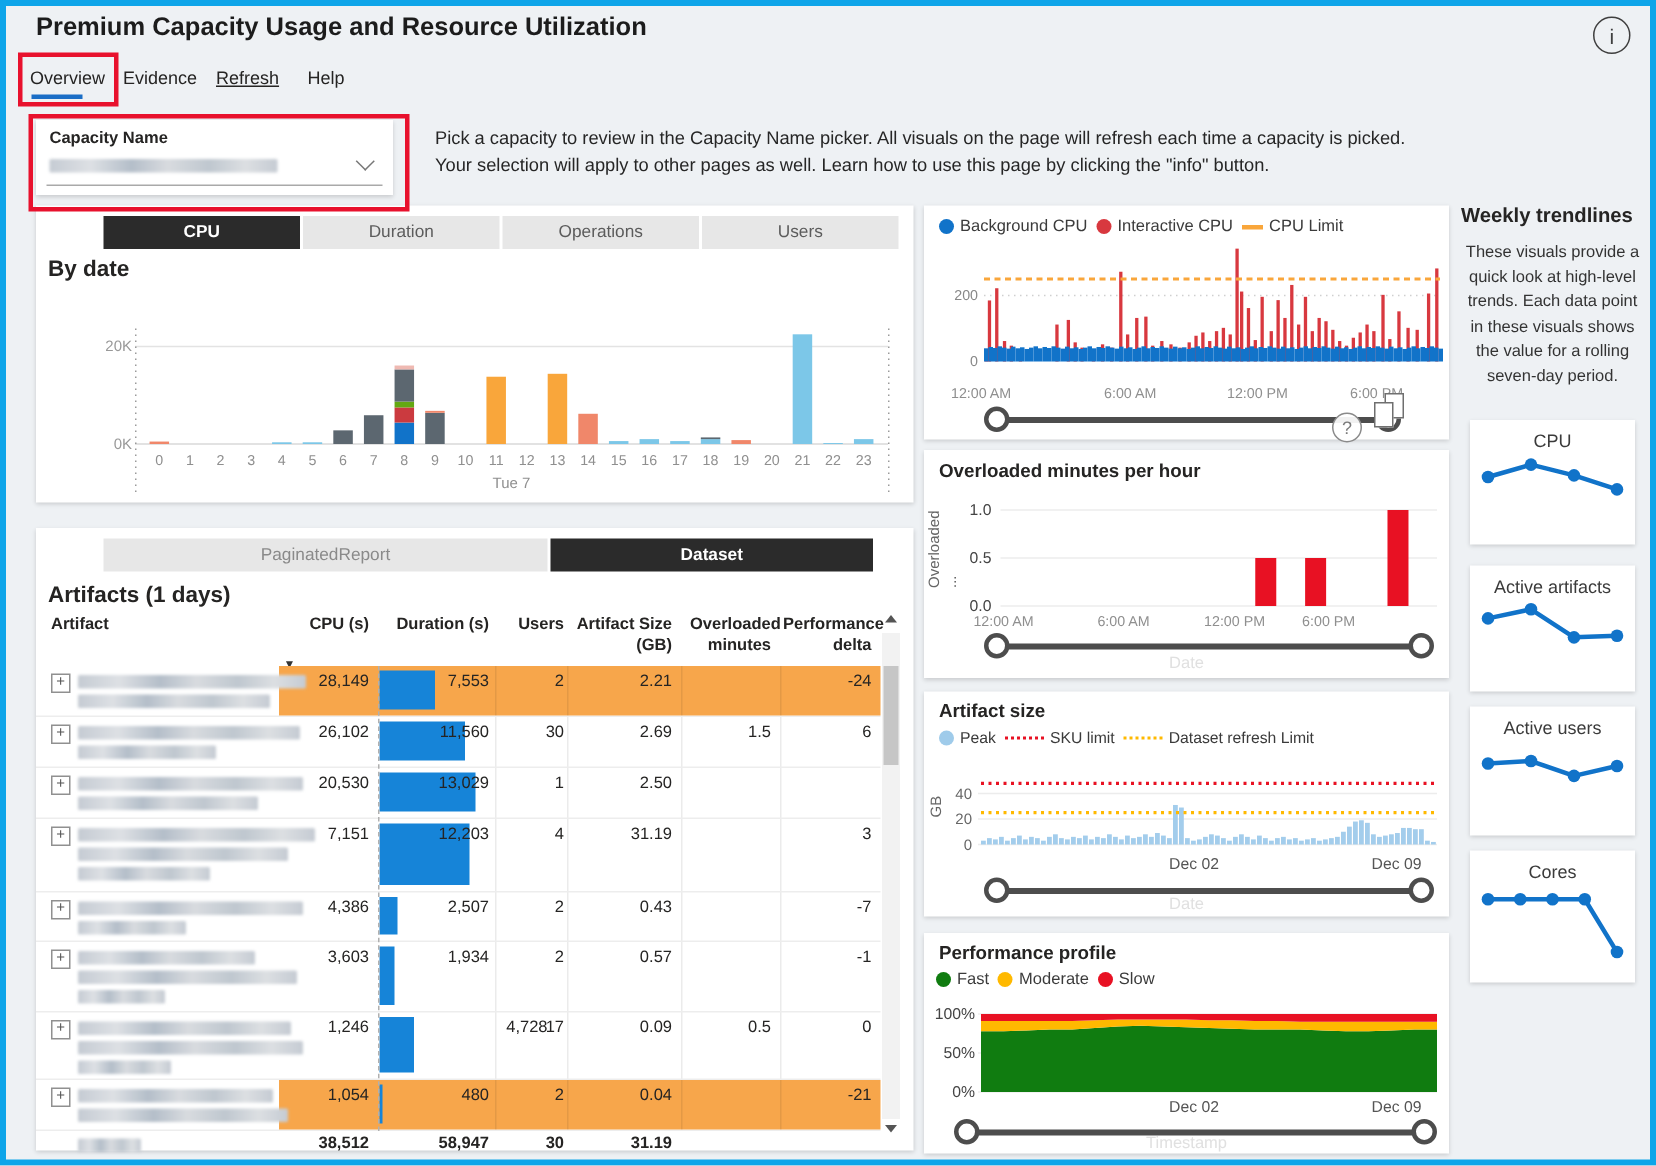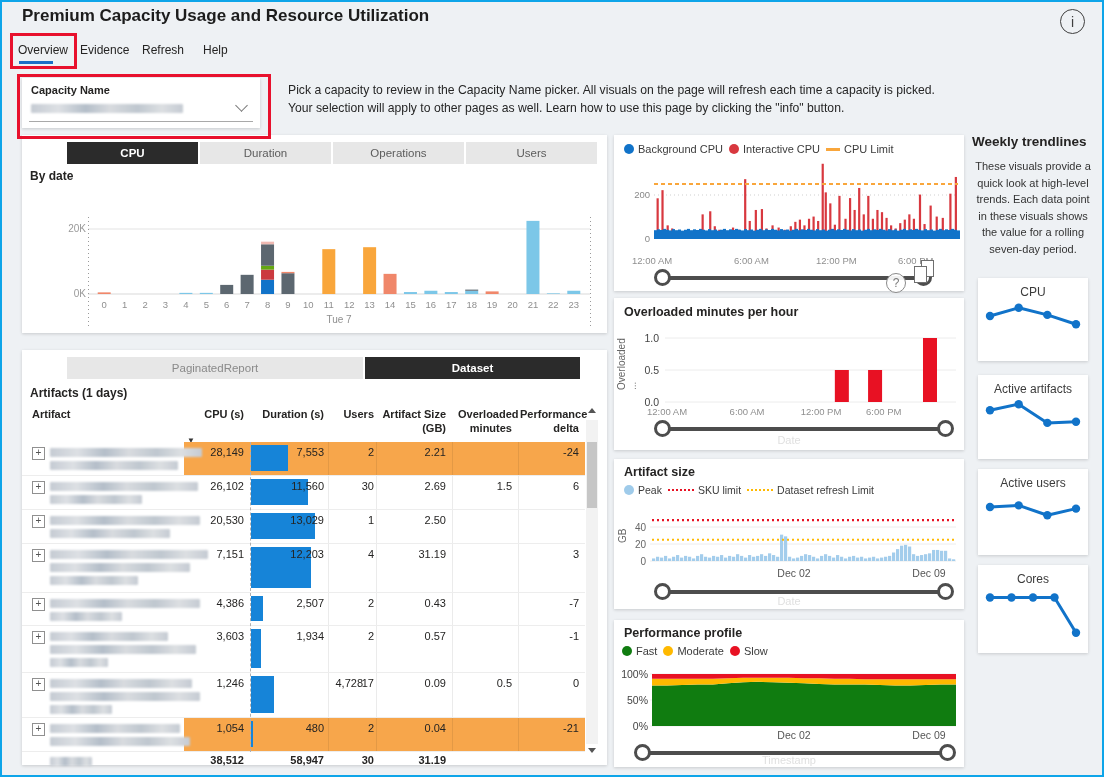--- a/index.html
+++ b/index.html
@@ -1,32 +1,32 @@
 <!DOCTYPE html>
 <html><head>
 <meta charset="utf-8">
 <style>
   html,body{margin:0;padding:0;background:#d8d8d8;}
-  #app{position:relative;width:1104px;height:777px;background:#eef1f4;border:2px solid #0ea5e9;box-sizing:border-box;
+  #app{position:relative;width:1104px;height:777px;background:#eef1f4;border:4px solid #0ea5e9;box-sizing:border-box;
        font-family:"Liberation Sans","DejaVu Sans",sans-serif;color:#252423;overflow:hidden;}
   .card{position:absolute;background:#fff;box-shadow:0 1px 3px rgba(0,0,0,.16);}
   h1{position:absolute;left:20px;top:4px;font-size:17px;font-weight:700;color:#1c1c1c;margin:0;}
   .info-circle{position:absolute;left:1058px;top:7px;width:25px;height:25px;border:1.7px solid #3f3f3f;border-radius:50%;
        text-align:center;font-size:14px;line-height:24px;color:#3f3f3f;font-weight:500;box-sizing:border-box;cursor:pointer;}
   .navtab{position:absolute;top:41px;font-size:12px;color:#252423;cursor:pointer;}
   .tab-underline{position:absolute;left:17px;top:59px;width:34px;height:3px;background:#1B6EC6;}
   .ann{position:absolute;border:3px solid #E8112D;z-index:40;}
   .cap-label{position:absolute;left:9px;top:6px;font-size:11px;font-weight:700;}
   .chev{position:absolute;right:14px;top:23px;width:8px;height:8px;border-right:1.6px solid #777;border-bottom:1.6px solid #777;transform:rotate(45deg);}
   .cap-line{position:absolute;left:7px;right:7px;bottom:6px;height:1px;background:#a9a9a9;}
   .instructions{position:absolute;left:286px;top:80px;width:658px;font-size:12.2px;line-height:1.45;color:#262626;}
   .seg-tabs{position:absolute;display:flex;gap:2px;}
   .seg{flex:1;height:22px;background:#e7e7e7;color:#5c5c5c;font-size:11.5px;text-align:center;line-height:22px;cursor:pointer;}
   .seg.sel{background:#2b2b2b;color:#fff;font-weight:700;}
-  .vtitle{font-size:12px;font-weight:700;color:#252423;position:absolute;}
+  .vtitle{font-size:15px;font-weight:700;color:#252423;position:absolute;}
   .legend{position:absolute;display:flex;align-items:center;gap:6px;font-size:11px;color:#3b3b3b;white-space:nowrap;}
   .sw-dot{width:10px;height:10px;border-radius:50%;display:inline-block;}
   .sw-dash{width:14px;height:3px;display:inline-block;}
   .sw-dotted{width:26px;height:0;border-top:2.5px dotted #000;display:inline-block;}
   .leg-item{display:flex;align-items:center;gap:4px;}
   .slider{position:absolute;height:17px;}
   .slider .track{position:absolute;left:8px;right:8px;top:7px;height:4px;background:#4d4d4d;border-radius:2px;cursor:pointer;}
   .slider .hL,.slider .hR{position:absolute;top:0;width:17px;height:17px;border:3px solid #4d4d4d;border-radius:50%;background:#fff;box-sizing:border-box;cursor:grab;}
   .slider .hL{left:0}.slider .hR{right:0}
   .xlab{position:absolute;font-size:9.5px;color:#8f8f8f;white-space:nowrap;}
@@ -55,21 +55,21 @@
 </head>
 <body>
 
 <div id="app">
 
   <h1>Premium Capacity Usage and Resource Utilization</h1>
   <div class="info-circle">i</div>
 
   <div class="navtab" style="left:16px;">Overview</div>
   <div class="navtab" style="left:78px;">Evidence</div>
-  <div class="navtab" style="left:140px;">Refresh</div>
+  <div class="navtab" style="left:140px;text-decoration:underline;">Refresh</div>
   <div class="navtab" style="left:201px;">Help</div>
   <div class="tab-underline"></div>
   <div class="ann" style="left:8px;top:31px;width:61px;height:30px;"></div>
 
   <div class="card" style="left:20px;top:76px;width:238px;height:50px;">
     <div class="cap-label">Capacity Name</div>
     <span class="rd" style="position:absolute;left:9px;top:26px;width:152px;"></span>
     <div class="chev"></div>
     <div class="cap-line"></div>
   </div>

